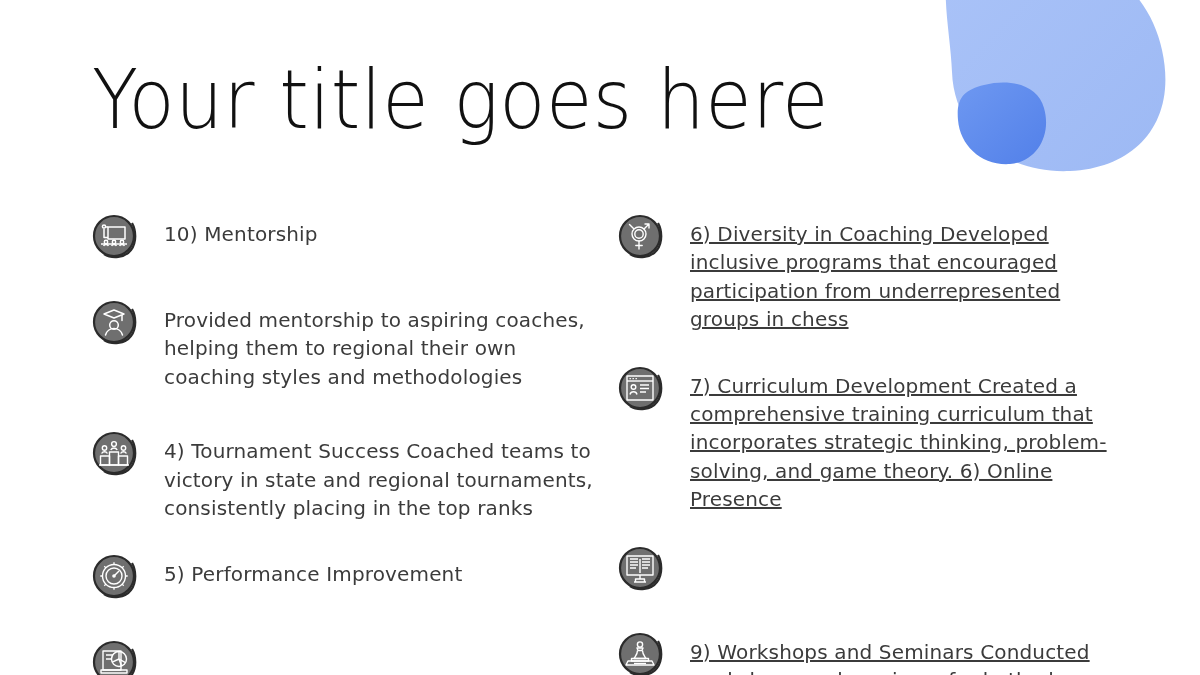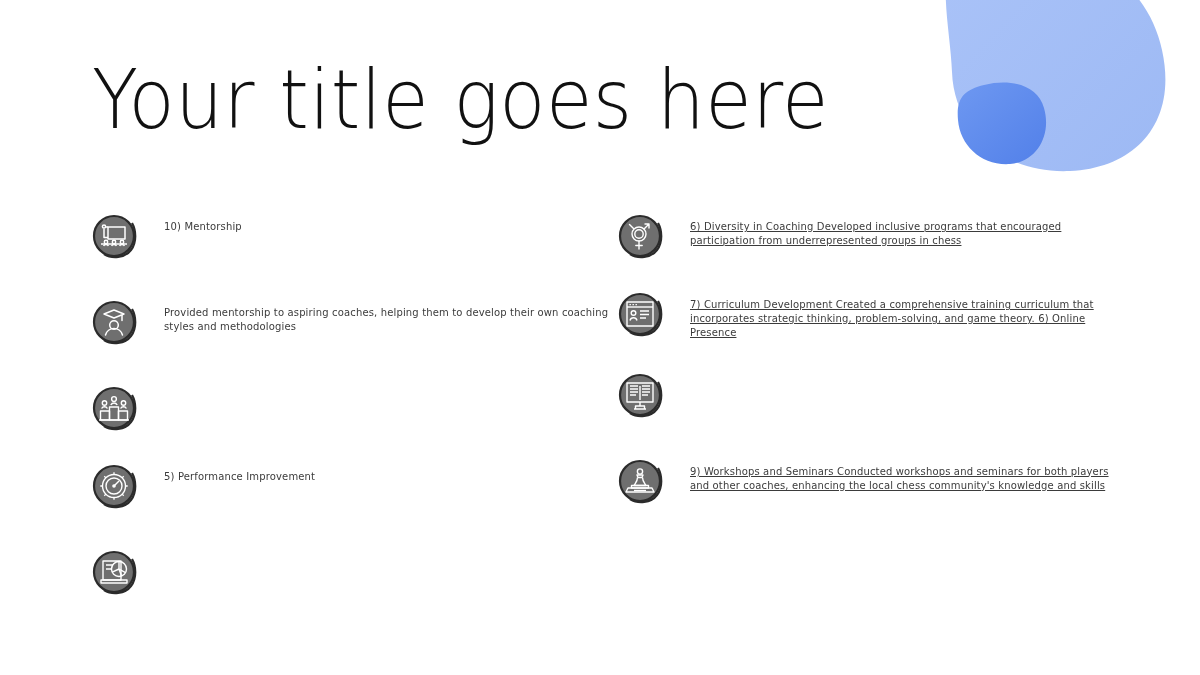--- a/index.html
+++ b/index.html
@@ -70,21 +70,21 @@
   .badge .sticker {
     position: absolute;
     left: 0;
     top: 0;
     width: 46px;
     height: 46px;
   }
   .badge svg { display: block; }
 
   .row-text {
-    font-size: 10px;
+    font-size: 20px;
     line-height: 1.42;
     color: #3b3b3b;
     letter-spacing: 0.15px;
     padding-top: 8px;
     max-width: 450px;
   }
   .col-right .row-text { max-width: 430px; text-decoration: underline; }
 
   
   .gap-lg  { margin-bottom: 30px; }
@@ -143,21 +143,21 @@
         <path d="M40 9 C44 16 45 28 39 36 C33 44 20 45 12 40" fill="none" stroke="#2b2b2b" stroke-width="2.2"></path>
         <circle cx="22" cy="22" r="20" fill="#6f6f6f" stroke="#2b2b2b" stroke-width="2.2"></circle>
         <g fill="none" stroke="#ffffff" stroke-width="1.5" stroke-linejoin="round" stroke-linecap="round">
           <path d="M12 14 l10 -4 l10 4 l-10 4 z"></path>
           <path d="M30 15.5 v5"></path>
           <circle cx="22" cy="25" r="4.3"></circle>
           <path d="M13.5 35 a8.8 8.8 0 0 1 17 0"></path>
         </g>
       </svg>
     </span>
-    <div class="row-text">Provided mentorship to aspiring coaches, helping them to develop their own coaching styles and methodologies</div>
+    <div class="row-text">Provided mentorship to aspiring coaches, helping them to regional their own coaching styles and methodologies</div>
   </div>
 
   <div class="row gap-lg">
     <span class="badge">
       <svg class="sticker" viewBox="0 0 46 46" xmlns="http://www.w3.org/2000/svg">
         <path d="M40 9 C44 16 45 28 39 36 C33 44 20 45 12 40" fill="none" stroke="#2b2b2b" stroke-width="2.2"></path>
         <circle cx="22" cy="22" r="20" fill="#6f6f6f" stroke="#2b2b2b" stroke-width="2.2"></circle>
         <g fill="none" stroke="#ffffff" stroke-width="1.4" stroke-linejoin="round">
           <circle cx="22" cy="13" r="2.4"></circle>
             <path d="M18.8 19 a3.6 3.6 0 0 1 6.4 0"></path>
@@ -165,20 +165,21 @@
             <path d="M9.6 22.5 a3.3 3.3 0 0 1 5.8 0"></path>
           <circle cx="31.5" cy="17" r="2.2"></circle>
             <path d="M28.6 22.5 a3.3 3.3 0 0 1 5.8 0"></path>
           <rect x="17.5" y="21" width="9" height="13"></rect>
           <rect x="8.5" y="25" width="9" height="9"></rect>
           <rect x="26.5" y="25" width="9" height="9"></rect>
           <path d="M7 34 h30"></path>
         </g>
       </svg>
     </span>
+    <div class="row-text">4) Tournament Success Coached teams to victory in state and regional tournaments, consistently placing in the top ranks</div>
   </div>
 
   <div class="row gap-xl">
     <span class="badge">
       <svg class="sticker" viewBox="0 0 46 46" xmlns="http://www.w3.org/2000/svg">
         <path d="M40 9 C44 16 45 28 39 36 C33 44 20 45 12 40" fill="none" stroke="#2b2b2b" stroke-width="2.2"></path>
         <circle cx="22" cy="22" r="20" fill="#6f6f6f" stroke="#2b2b2b" stroke-width="2.2"></circle>
         <g fill="none" stroke="#ffffff" stroke-width="1.4">
           <circle cx="22" cy="22" r="11.5"></circle>
           <circle cx="22" cy="22" r="8"></circle>

